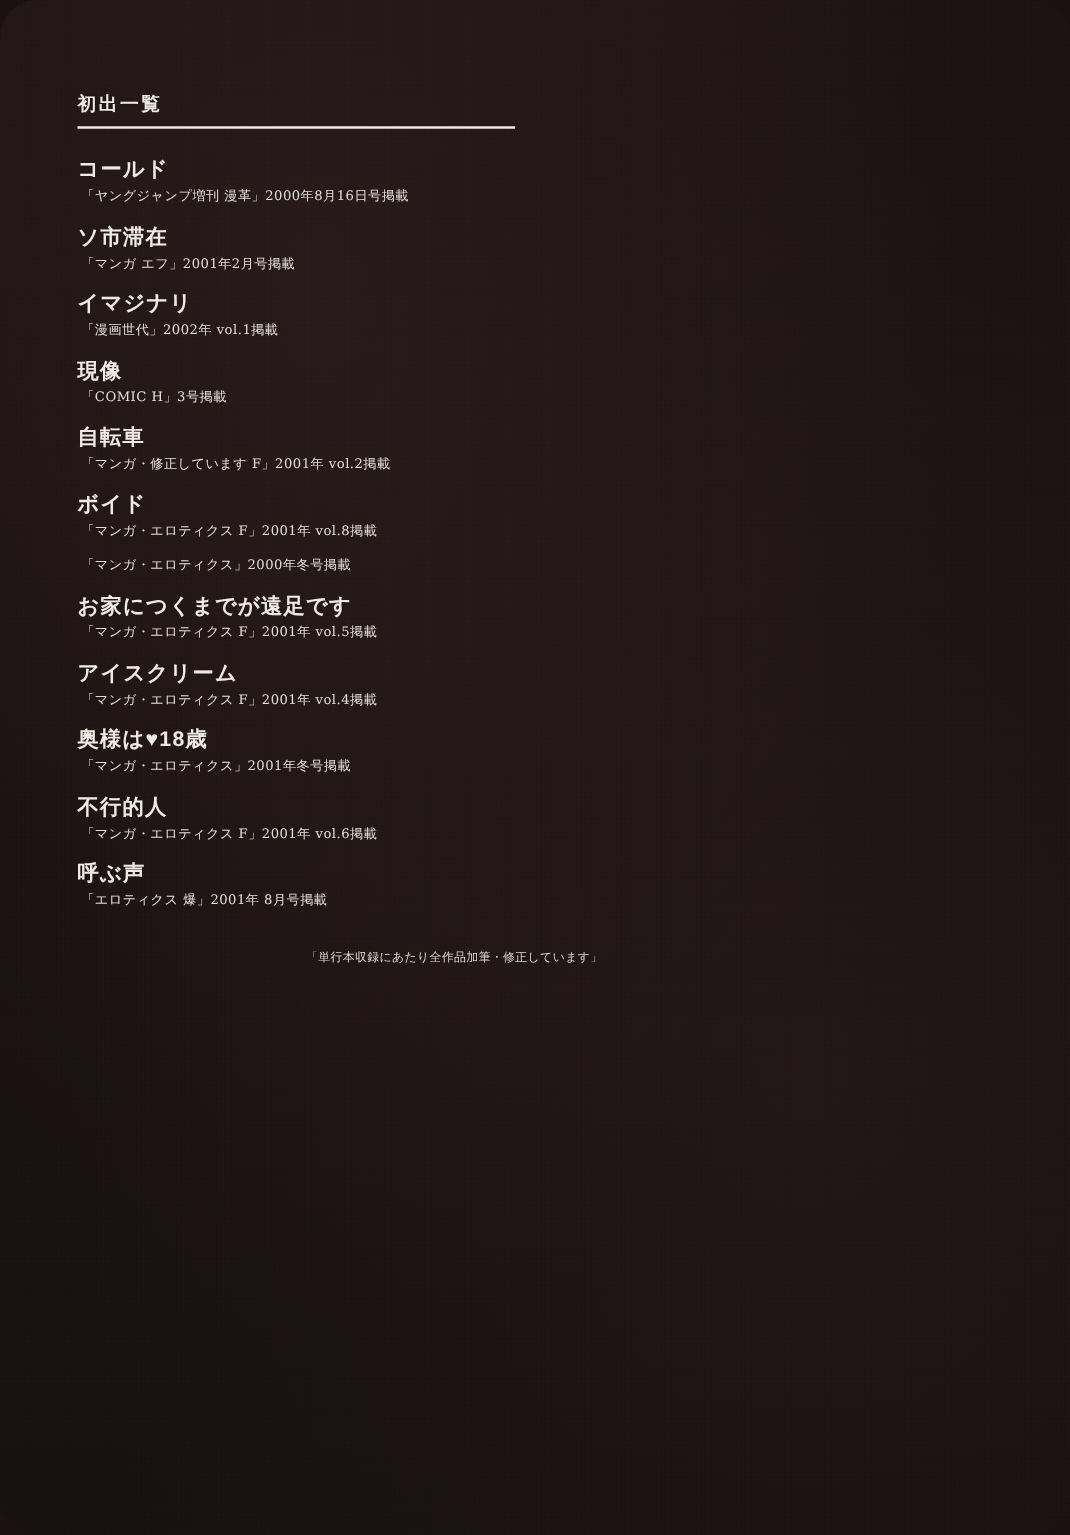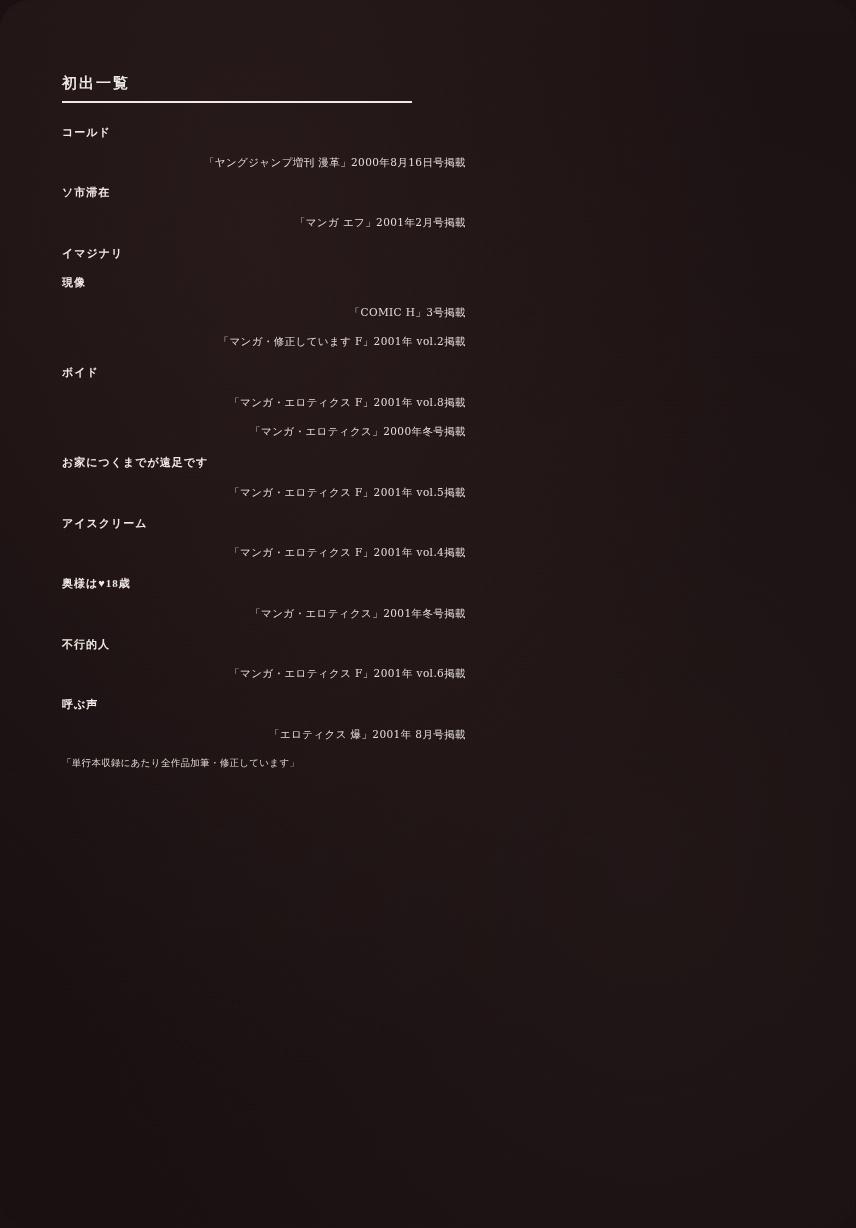--- a/index.html
+++ b/index.html
@@ -52,43 +52,43 @@
   .rule {
     width: 350px;
     height: 2px;
     background: #efe9e3;
     margin: 0 0 22px 0;
   }
   .entry {
     margin-bottom: 14px;
   }
   .entry-title {
-    font-family: Liberation Serif, serif;
+    font-family: Liberation Sans, sans-serif;
     font-weight: bold;
-    font-size: 11px;
+    font-size: 17px;
     letter-spacing: 1px;
     color: #f0eae4;
     line-height: 1.35;
     margin: 0 0 2px 0;
   }
   .entry-source {
     font-family: "DejaVu Serif", serif;
     font-size: 10.5px;
     letter-spacing: 0.4px;
     color: #e4ded8;
     line-height: 1.3;
-    margin: 16px;
-    text-align: right;
+    margin: 3px;
   }
   .note {
-    margin-top: 14px;
+    margin-top: 32px;
     font-family: "DejaVu Serif", serif;
     font-size: 9.5px;
     letter-spacing: 0.3px;
     color: #ded8d2;
+    text-align: right;
   }
 </style>
 </head>
 <body>
 
 <div class="page">
   <div class="grain"></div>
 
   <div class="content">
 
@@ -100,28 +100,30 @@
       <p class="entry-source">「ヤングジャンプ増刊 漫革」2000年8月16日号掲載</p>
     </div>
 
     <div class="entry">
       <p class="entry-title">ソ市滞在</p>
       <p class="entry-source">「マンガ エフ」2001年2月号掲載</p>
     </div>
 
     <div class="entry">
       <p class="entry-title">イマジナリ</p>
+      <p class="entry-source">「漫画世代」2002年 vol.1掲載</p>
     </div>
 
     <div class="entry">
       <p class="entry-title">現像</p>
       <p class="entry-source">「COMIC H」3号掲載</p>
     </div>
 
     <div class="entry">
+      <p class="entry-title">自転車</p>
       <p class="entry-source">「マンガ・修正しています F」2001年 vol.2掲載</p>
     </div>
 
     <div class="entry">
       <p class="entry-title">ボイド</p>
       <p class="entry-source">「マンガ・エロティクス F」2001年 vol.8掲載</p>
     </div>
 
     <div class="entry">
       <p class="entry-source">「マンガ・エロティクス」2000年冬号掲載</p>

